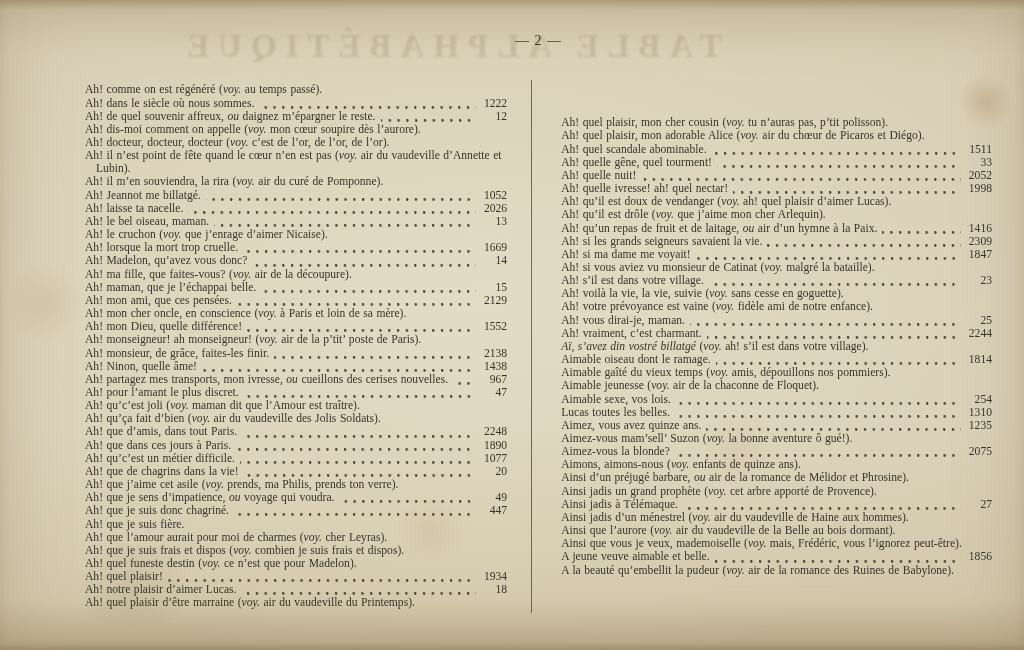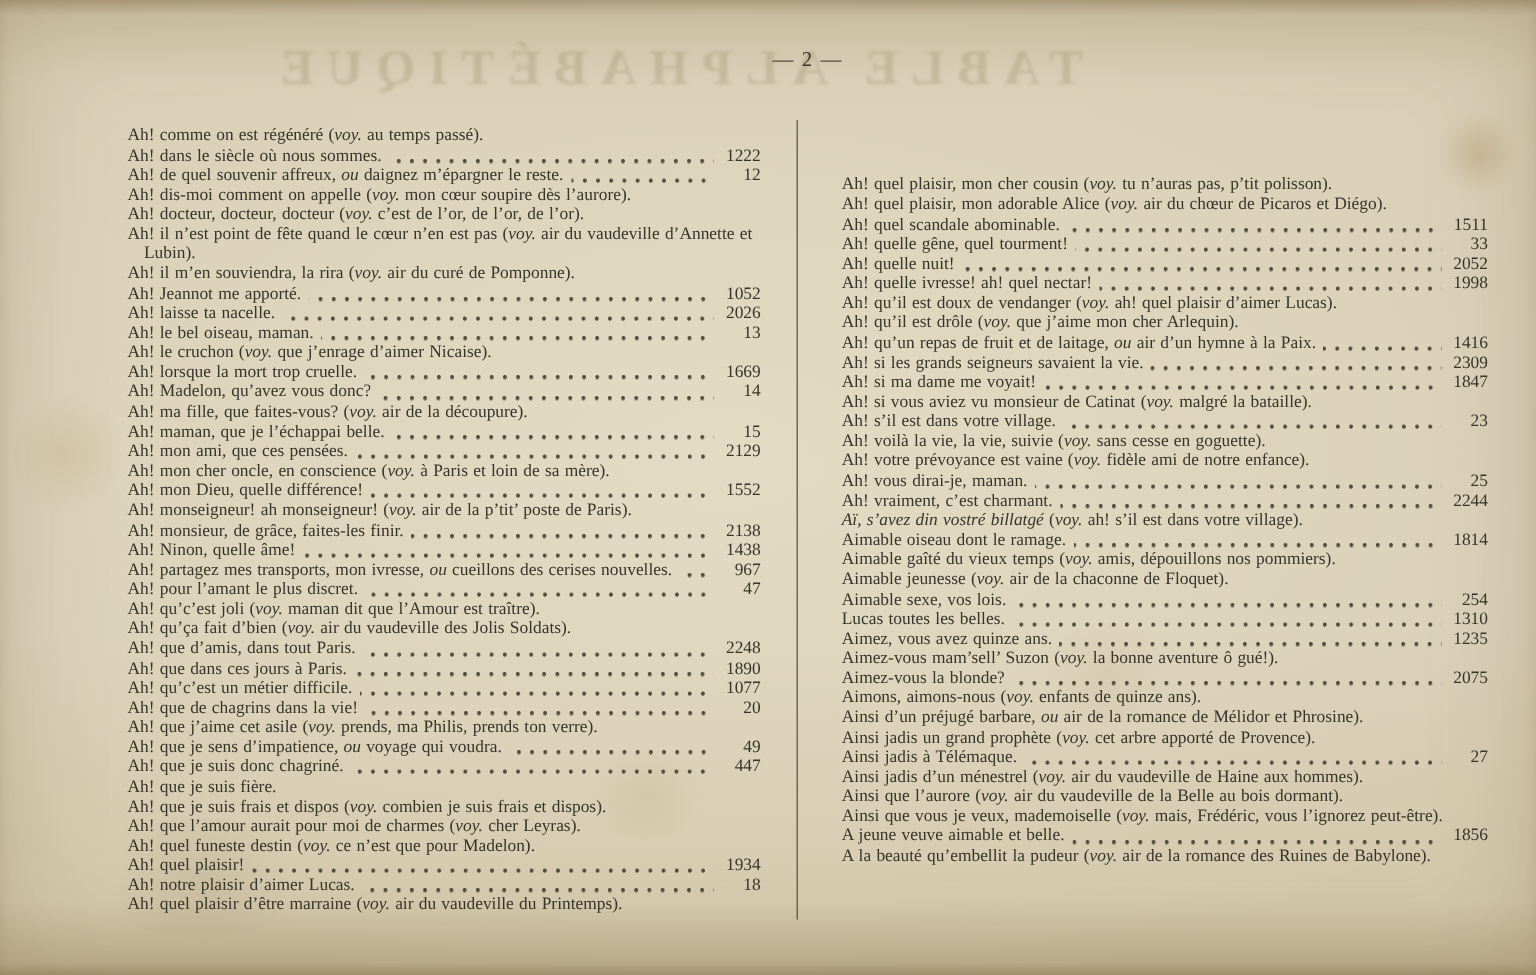--- a/index.html
+++ b/index.html
@@ -69,21 +69,21 @@
       <div class="entry has-num">
         <span class="t">Ah! de quel souvenir affreux, <i>ou</i> daignez m’épargner le reste.</span>
         <span class="leader"></span>
         <span class="num">12</span>
       </div>
       <div class="entry"><span class="t">Ah! dis-moi comment on appelle (<i>voy.</i> mon cœur soupire dès l’aurore).</span></div>
       <div class="entry"><span class="t">Ah! docteur, docteur, docteur (<i>voy.</i> c’est de l’or, de l’or, de l’or).</span></div>
       <div class="entry"><span class="t">Ah! il n’est point de fête quand le cœur n’en est pas (<i>voy.</i> air du vaudeville d’Annette et Lubin).</span></div>
       <div class="entry"><span class="t">Ah! il m’en souviendra, la rira (<i>voy.</i> air du curé de Pomponne).</span></div>
       <div class="entry has-num">
-        <span class="t">Ah! Jeannot me apporté.</span>
+        <span class="t">Ah! Jeannot me billatgé.</span>
         <span class="leader"></span>
         <span class="num">1052</span>
       </div>
       <div class="entry has-num">
         <span class="t">Ah! laisse ta nacelle.</span>
         <span class="leader"></span>
         <span class="num">2026</span>
       </div>
       <div class="entry has-num">
         <span class="t">Ah! le bel oiseau, maman.</span>
@@ -166,22 +166,22 @@
         <span class="t">Ah! que je sens d’impatience, <i>ou</i> voyage qui voudra.</span>
         <span class="leader"></span>
         <span class="num">49</span>
       </div>
       <div class="entry has-num">
         <span class="t">Ah! que je suis donc chagriné.</span>
         <span class="leader"></span>
         <span class="num">447</span>
       </div>
       <div class="entry"><span class="t">Ah! que je suis fière.</span></div>
+      <div class="entry"><span class="t">Ah! que l’amour aurait pour moi de charmes (<i>voy.</i> cher Leyras).</span></div>
       <div class="entry"><span class="t">Ah! que je suis frais et dispos (<i>voy.</i> combien je suis frais et dispos).</span></div>
-      <div class="entry"><span class="t">Ah! que l’amour aurait pour moi de charmes (<i>voy.</i> cher Leyras).</span></div>
       <div class="entry"><span class="t">Ah! quel funeste destin (<i>voy.</i> ce n’est que pour Madelon).</span></div>
       <div class="entry has-num">
         <span class="t">Ah! quel plaisir!</span>
         <span class="leader"></span>
         <span class="num">1934</span>
       </div>
       <div class="entry has-num">
         <span class="t">Ah! notre plaisir d’aimer Lucas.</span>
         <span class="leader"></span>
         <span class="num">18</span>

